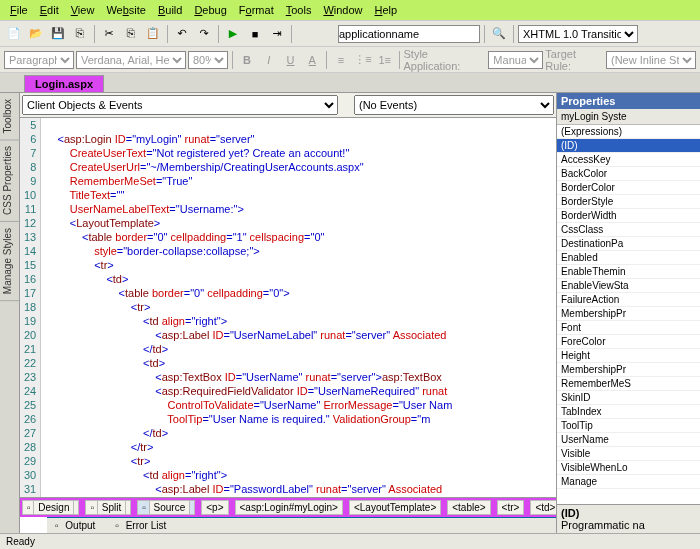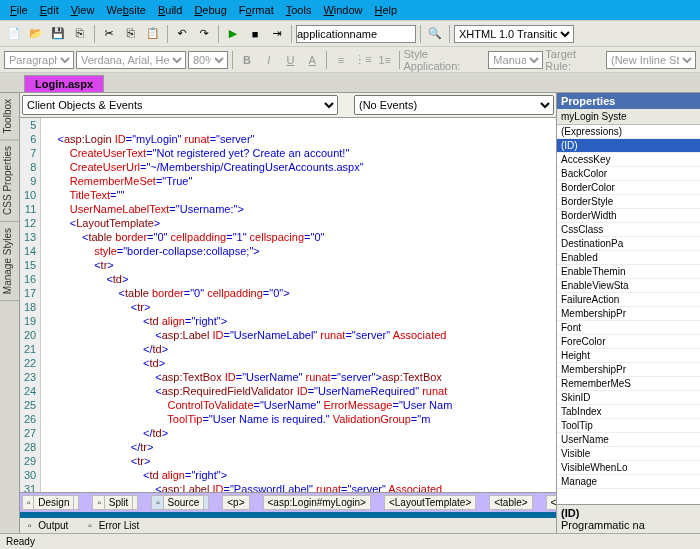--- a/index.html
+++ b/index.html
@@ -1,17 +1,17 @@
 <!DOCTYPE html>
 <html><head>
 <meta charset="utf-8">
 <style>
 * { margin: 0; padding: 0; box-sizing: border-box; font-family: Tahoma, Arial, sans-serif; font-size: 11px; }
 body { background: #e8e8e0; width: 700px; height: 549px; overflow: hidden; display: flex; flex-direction: column; }
-.menubar { display: flex; background: #0ea5e9; border-bottom: 1px solid #ccc; padding: 2px 4px; }
+.menubar { display: flex; background: #bef264; border-bottom: 1px solid #ccc; padding: 2px 4px; }
 .menubar span { padding: 2px 6px; cursor: default; }
 .menubar span u { text-decoration: underline; }
 .toolbar { display: flex; align-items: center; background: #e8e8e0; border-bottom: 1px solid #ccc; padding: 2px 4px; gap: 2px; height: 26px; }
 .toolbar .sep { width: 1px; height: 18px; background: #aaa; margin: 0 2px; }
 .toolbar .btn { width: 20px; height: 20px; display: flex; align-items: center; justify-content: center; border: 1px solid transparent; }
 .toolbar select, .toolbar input { font-size: 11px; height: 18px; border: 1px solid #888; background: #fff; }
 .toolbar .dim { color: #999; }
 .tab-strip { display: flex; background: #d8d8d0; border-bottom: 1px solid #999; padding: 2px 4px 0 24px; }
 .tab { background: #d946ef; border: 1px solid #999; border-bottom: none; padding: 2px 10px; font-weight: bold; }
 .main { flex: 1; display: flex; overflow: hidden; }
@@ -22,25 +22,25 @@
 .editor-header select { flex: 1; font-size: 11px; height: 20px; }
 .code { flex: 1; display: flex; overflow: auto; font-family: "Courier New", monospace; font-size: 11px; line-height: 14px; white-space: pre; }
 .gutter { background: #eee; color: #2a7a7a; text-align: right; padding: 0 4px; border-right: 1px solid #ccc; user-select: none; }
 .gutter div { height: 14px; }
 .codelines { padding-left: 4px; }
 .codelines div { height: 14px; }
 .t-elem { color: #800000; }
 .t-attr { color: #cc0000; }
 .t-val { color: #0000cc; }
 .t-punc { color: #0000cc; }
-.breadcrumb { display: flex; background: #c4b5fd; border-top: 1px solid #999; padding: 2px; gap: 13px; overflow: hidden; }
+.breadcrumb { display: flex; background: #d946ef; border-top: 1px solid #999; padding: 2px; gap: 6px; overflow: hidden; }
 .breadcrumb span { border: 1px solid #bbb; padding: 1px 4px; background: #f4f4ec; font-size: 10px; white-space: nowrap; }
 .breadcrumb .mode { font-weight: normal; }
 .breadcrumb .active { background: #d6e4f2; }
-.bottom-tabs { display: flex; background: #e8e8e0; border-top: 6px solid #0369a1; padding: 1px 4px; gap: 8px; }
+.bottom-tabs { display: flex; background: #e8e8e0; border-top: 1px solid #0369a1; padding: 1px 4px; gap: 8px; margin-left: 27px; }
 .bottom-tabs span { padding: 1px 4px; font-size: 10px; }
 .statusbar { background: #e8e8e0; border-top: 1px solid #aaa; padding: 2px 6px; font-size: 10px; }
 .props { width: 144px; background: #e8e8e0; border-left: 1px solid #999; display: flex; flex-direction: column; overflow: hidden; }
 .props-title { background: #4a6fb0; color: #fff; padding: 2px 4px; font-weight: bold; font-size: 11px; }
 .props-obj { padding: 2px 4px; border-bottom: 1px solid #bbb; font-size: 10px; }
 .props-list { flex: 1; overflow: auto; background: #fff; }
 .props-list div { padding: 1px 4px; border-bottom: 1px solid #eee; font-size: 10px; white-space: nowrap; }
 .props-list .sel { background: #2a5fc0; color: #fff; }
 .props-foot { border-top: 1px solid #999; padding: 2px 4px; font-size: 10px; background: #e8e8e0; }
 .green { color: #090; }
@@ -71,21 +71,21 @@
   <div class="btn">⎘</div>
   <div class="btn">📋</div>
   <div class="sep"></div>
   <div class="btn">↶</div>
   <div class="btn">↷</div>
   <div class="sep"></div>
   <div class="btn green">▶</div>
   <div class="btn">■</div>
   <div class="btn">⇥</div>
   <div class="sep"></div>
-  <input style="width: 120px;" value="applicationname">
+  <input style="width: 142px; margin-left: 42px;" value="applicationname">
   <div class="sep"></div>
   <div class="btn">🔍</div>
   <div class="sep"></div>
   <select style="width:120px"><option>XHTML 1.0 Transitional (</option></select>
 </div>
 
 <div class="toolbar">
   <select class="dim" style="width:70px"><option>Paragraph</option></select>
   <select class="dim" style="width:110px"><option>Verdana, Arial, Hel</option></select>
   <select class="dim" style="width:40px"><option>80%</option></select>

